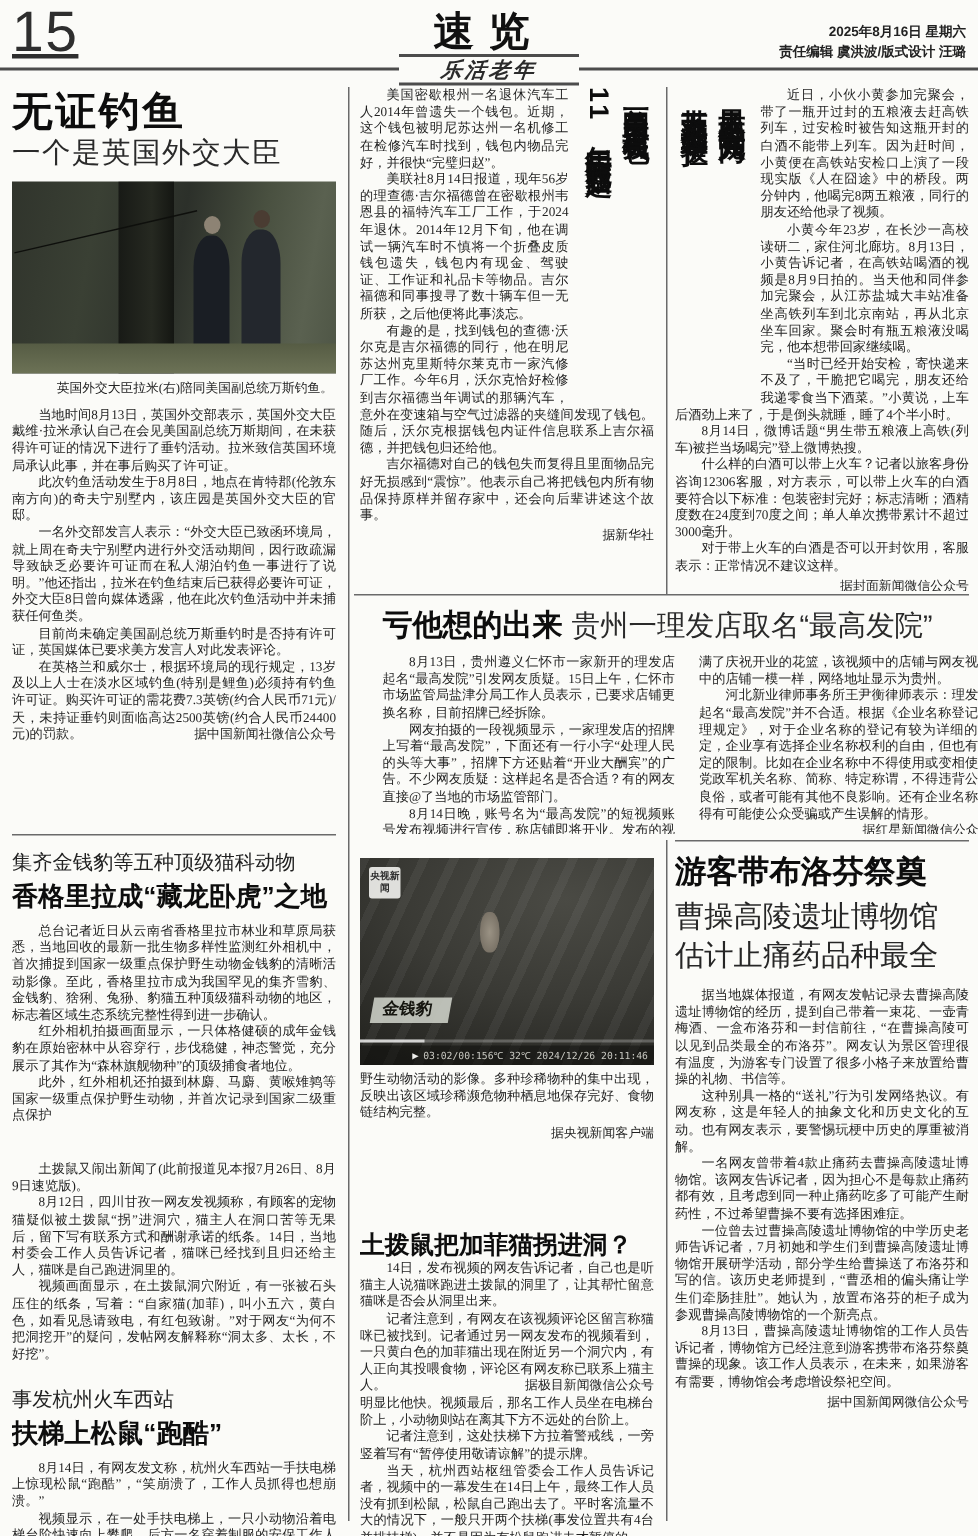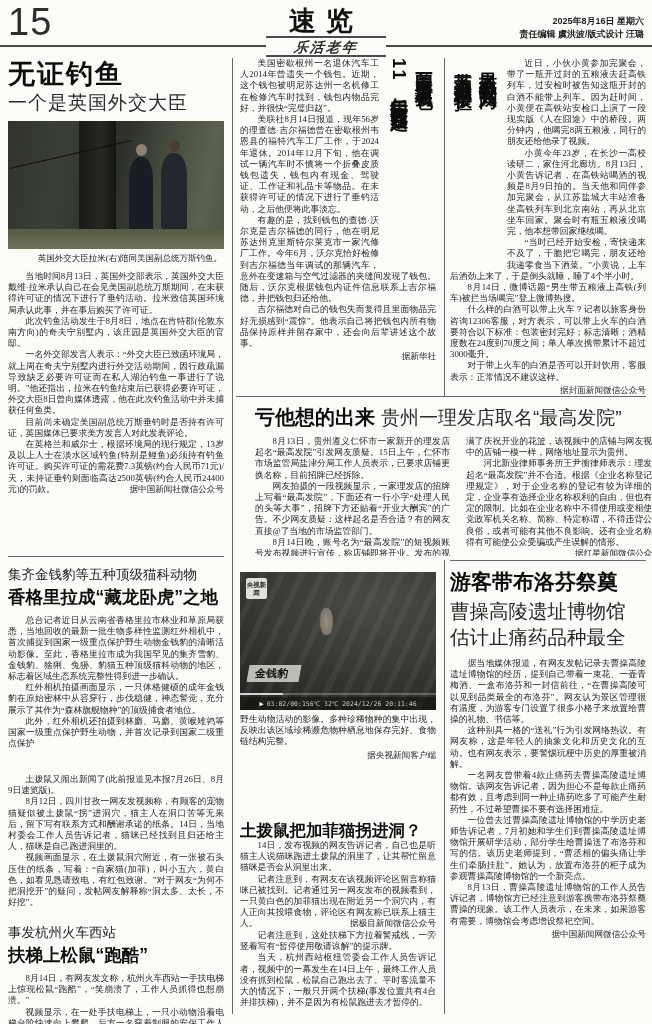--- a/index.html
+++ b/index.html
@@ -2,21 +2,21 @@
 <html><head>
 <meta charset="utf-8">
 <style>
   * { margin:0; padding:0; box-sizing:border-box; }
   html,body { width:652px; height:1024px; }
   body { background:#fbfbf8; color:#1a1a1a; font-family:"Liberation Serif",serif; position:relative; overflow:hidden; }
   .blk { position:absolute; }
   .oh { overflow:hidden; }
 
   
-  .pageno { position:absolute; left:8px; top:2px; font:38px/40px "Liberation Sans",sans-serif; color:#2e2e2e; letter-spacing:1px; }
+  .pageno { position:absolute; left:8px; top:2px; font:38px/40px "Liberation Sans",sans-serif; color:#2e2e2e; letter-spacing:1px;text-decoration:underline; }
   .head-rule { position:absolute; left:0; right:0; top:45px; height:2px; background:#4c4c4c; }
   .sect { position:absolute; left:0; right:0; top:6px; text-align:center; font:bold 27px/30px "Liberation Sans",sans-serif; letter-spacing:10px; color:#111; }
   .brandbox { position:absolute; left:266px; top:36px; width:120px; height:21px; background:#fbfbf8; border-top:2px solid #4c4c4c; border-bottom:2px solid #4c4c4c; display:flex; align-items:center; justify-content:center; }
   .brandbox span { font:italic bold 14px/16px "DejaVu Serif",serif; color:#2b2b2b; letter-spacing:2px; transform:skewX(-6deg); }
   .dateblk { position:absolute; right:8px; top:15px; text-align:right; font:9px/13px "Liberation Sans",sans-serif; color:#222; font-weight:bold; }
 
   
   .vrule { position:absolute; width:1px; background:#6a6a6a; }
   .hrule { position:absolute; height:1px; background:#6a6a6a; }
 
@@ -60,21 +60,21 @@
 
   
   .photoL { position:absolute; left:240px; top:572px; width:196px; height:138px; overflow:hidden;
     background:radial-gradient(140% 120% at 70% 20%, #4a4a44 0%, #3a3a35 40%, #262622 75%, #1c1c19 100%); }
   .rocks { position:absolute; inset:0; background:repeating-linear-gradient(115deg, rgba(255,255,255,.05) 0 6px, transparent 6px 18px); }
   .leo { position:absolute; left:41%; top:26%; width:13px; height:27px; border-radius:45%; background:radial-gradient(#9a9284,#6e675c); }
   .cctv { position:absolute; left:6px; top:6px; width:21px; height:21px; background:rgba(238,238,234,.92); color:#2c2c2c; font:bold 6.5px/8px "Liberation Sans",sans-serif; text-align:center; padding-top:3px; border-radius:2px; }
   .clip-label { position:absolute; left:8px; bottom:28px; background:rgba(206,210,200,.88); color:#15150f; font:bold 11px/13px "Liberation Sans",sans-serif; padding:2px 12px 2px 7px; transform:skewX(-10deg); }
   .progress { position:absolute; left:0; bottom:15px; height:2px; width:100%; background:rgba(255,255,255,.25); }
   .progress i { display:block; width:22%; height:100%; background:rgba(255,255,255,.72); }
-  .pmeta { position:absolute; bottom:0; left:0; right:0; height:13px; display:flex; justify-content:center; align-items:center; padding:4px 4px; font:6.5px/8px "DejaVu Sans Mono",monospace; color:#c9c9c2; background:rgba(8,8,6,.45); }
+  .pmeta { position:absolute; bottom:0; left:0; right:0; height:13px; display:flex; justify-content:flex-end; align-items:center; padding:4px 4px; font:6.5px/8px "DejaVu Sans Mono",monospace; color:#c9c9c2; background:rgba(8,8,6,.45); }
   .play-dot { color:#efefec; font-size:7px; margin-right:3px; }
 </style>
 </head>
 <body>
 
 <div style="position:absolute; inset:0;">
 
   <header>
     <div class="pageno">15</div>
     <div class="sect">速览</div>
@@ -112,21 +112,21 @@
     <p class="body">目前尚未确定美国副总统万斯垂钓时是否持有许可证，英国媒体已要求美方发言人对此发表评论。</p>
     <p class="body"><span>在英格兰和威尔士，根据环境局的现行规定，13岁及以上人士在淡水区域钓鱼(特别是鲤鱼)必须持有钓鱼许可证。购买许可证的需花费7.3英镑(约合人民币71元)/天，未持证垂钓则面临高达2500英镑(约合人民币24400元)的罚款。</span><span class="src">据中国新闻社微信公众号</span></p>
   </section>
 
   <section class="blk oh" style="left:240px; top:58px; width:196px; height:336px;">
     <div class="vhead vfr">
       <div>美国一男子遗失钱包</div>
       <div>11年后同行完璧归赵</div>
     </div>
     <p class="body">美国密歇根州一名退休汽车工人2014年曾遗失一个钱包。近期，这个钱包被明尼苏达州一名机修工在检修汽车时找到，钱包内物品完好，并很快“完璧归赵”。</p>
-    <p class="body">美联社8月14日报道，现年56岁的理查德·吉尔福德曾在密歇根州韦恩县的福特汽车工厂工作，于2024年退休。2014年12月下旬，他在调试一辆汽车时不慎将一个折叠皮质钱包遗失，钱包内有现金、驾驶证、工作证和礼品卡等物品。在未获得许可证的情况下进行了垂钓活动，之后他便将此事淡忘。</p>
+    <p class="body">美联社8月14日报道，现年56岁的理查德·吉尔福德曾在密歇根州韦恩县的福特汽车工厂工作，于2024年退休。2014年12月下旬，他在调试一辆汽车时不慎将一个折叠皮质钱包遗失，钱包内有现金、驾驶证、工作证和礼品卡等物品。吉尔福德和同事搜寻了数十辆车但一无所获，之后他便将此事淡忘。</p>
     <p class="body">有趣的是，找到钱包的查德·沃尔克是吉尔福德的同行，他在明尼苏达州克里斯特尔莱克市一家汽修厂工作。今年6月，沃尔克恰好检修到吉尔福德当年调试的那辆汽车，意外在变速箱与空气过滤器的夹缝间发现了钱包。随后，沃尔克根据钱包内证件信息联系上吉尔福德，并把钱包归还给他。</p>
     <p class="body">吉尔福德对自己的钱包失而复得且里面物品完好无损感到“震惊”。他表示自己将把钱包内所有物品保持原样并留存家中，还会向后辈讲述这个故事。</p>
     <div class="source">据新华社</div>
   </section>
 
   <section class="blk oh" style="left:450px; top:58px; width:196px; height:336px;">
     <div class="vhead vfl">
       <div>男子两分钟喝完八两</div>
       <div>带五粮液上列车被拦</div>
     </div>
@@ -196,20 +196,21 @@
   </section>
 
   <section class="blk oh" style="left:8px; top:924px; width:216px; height:100px;">
     <div class="kicker">事发杭州火车西站</div>
     <div class="hl-sm">扶梯上松鼠“跑酷”</div>
     <p class="body">8月14日，有网友发文称，杭州火车西站一手扶电梯上惊现松鼠“跑酷”，“笑崩溃了，工作人员抓得也想崩溃。”</p>
     <p class="body">视频显示，在一处手扶电梯上，一只小动物沿着电梯台阶快速向上攀爬，后方一名穿着制服的安保工作人员在缓步爬着楼梯向小动物的方向追去，但小动物爬扶梯的速度</p>
   </section>
 
   <section class="blk oh" style="left:240px; top:930px; width:196px; height:94px;">
+    <p class="body noind">明显比他快。视频最后，那名工作人员坐在电梯台阶上，小动物则站在离其下方不远处的台阶上。</p>
     <p class="body">记者注意到，这处扶梯下方拉着警戒线，一旁竖着写有“暂停使用敬请谅解”的提示牌。</p>
     <p class="body"><span>当天，杭州西站枢纽管委会工作人员告诉记者，视频中的一幕发生在14日上午，最终工作人员没有抓到松鼠，松鼠自己跑出去了。平时客流量不大的情况下，一般只开两个扶梯(事发位置共有4台并排扶梯)，并不是因为有松鼠跑进去才暂停的。</span></p>
   </section>
 
   <section class="blk oh" style="left:450px; top:568px; width:196px; height:450px;">
     <div class="hl-a8">游客带布洛芬祭奠</div>
     <div class="sub-a8">曹操高陵遗址博物馆</div>
     <div class="sub-a8">估计止痛药品种最全</div>
     <div class="a8gap"></div>
     <p class="body">据当地媒体报道，有网友发帖记录去曹操高陵遗址博物馆的经历，提到自己带着一束花、一壶青梅酒、一盒布洛芬和一封信前往，“在曹操高陵可以见到品类最全的布洛芬”。网友认为景区管理很有温度，为游客专门设置了很多小格子来放置给曹操的礼物、书信等。</p>

